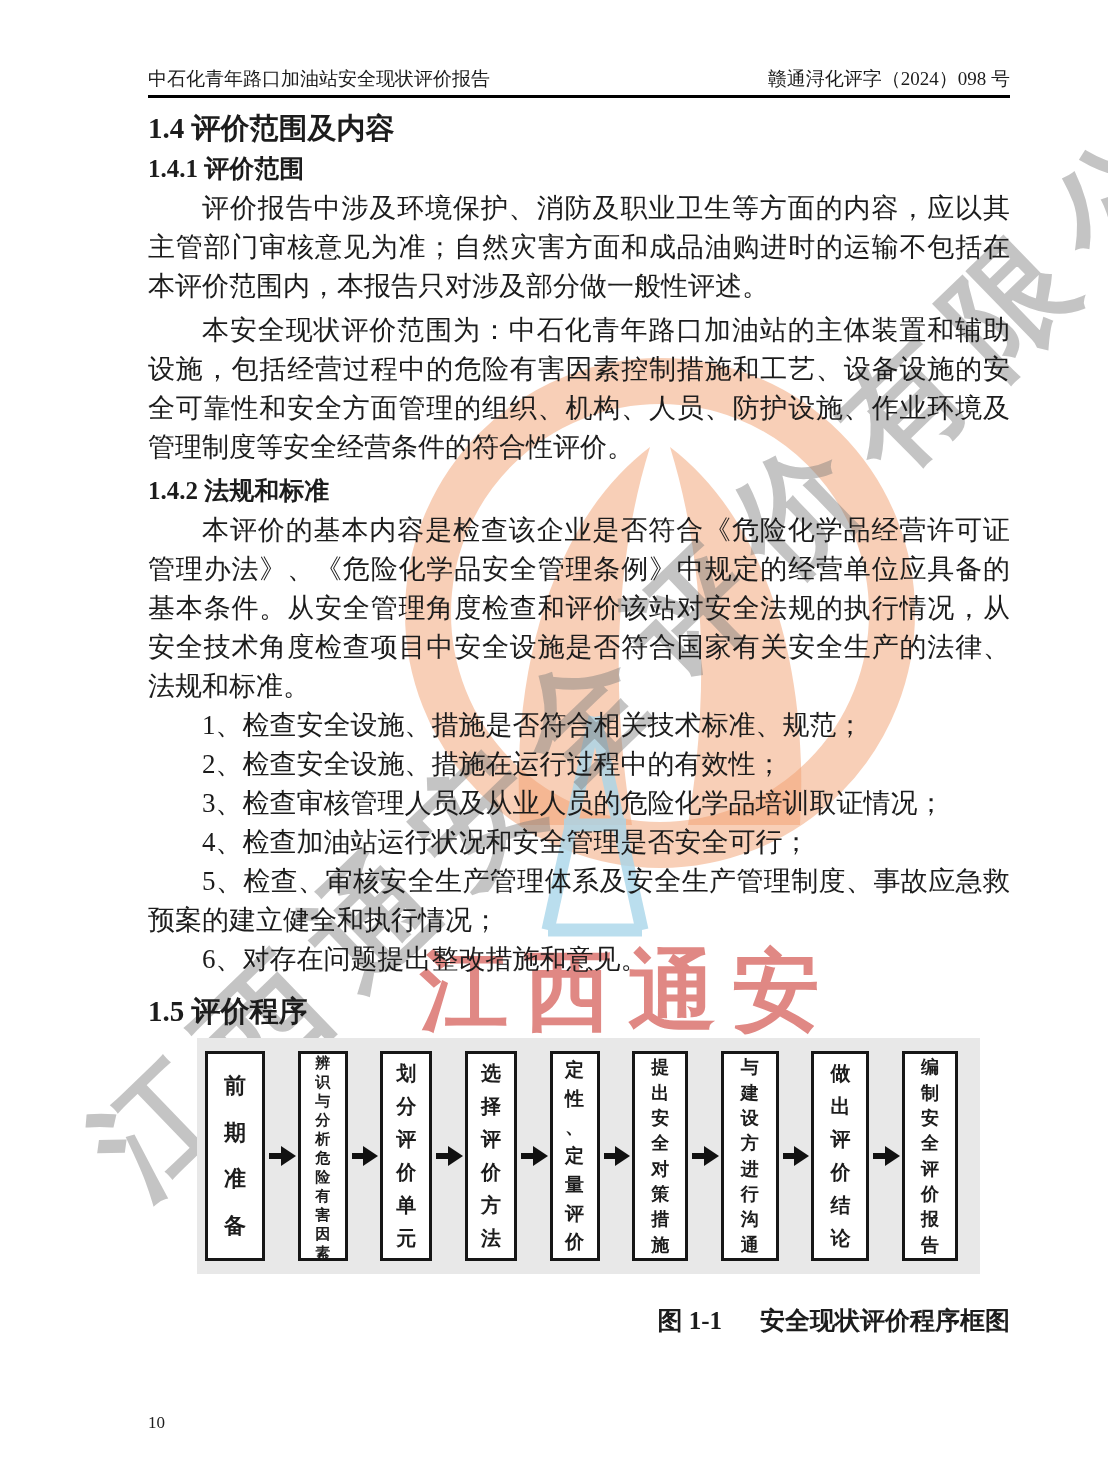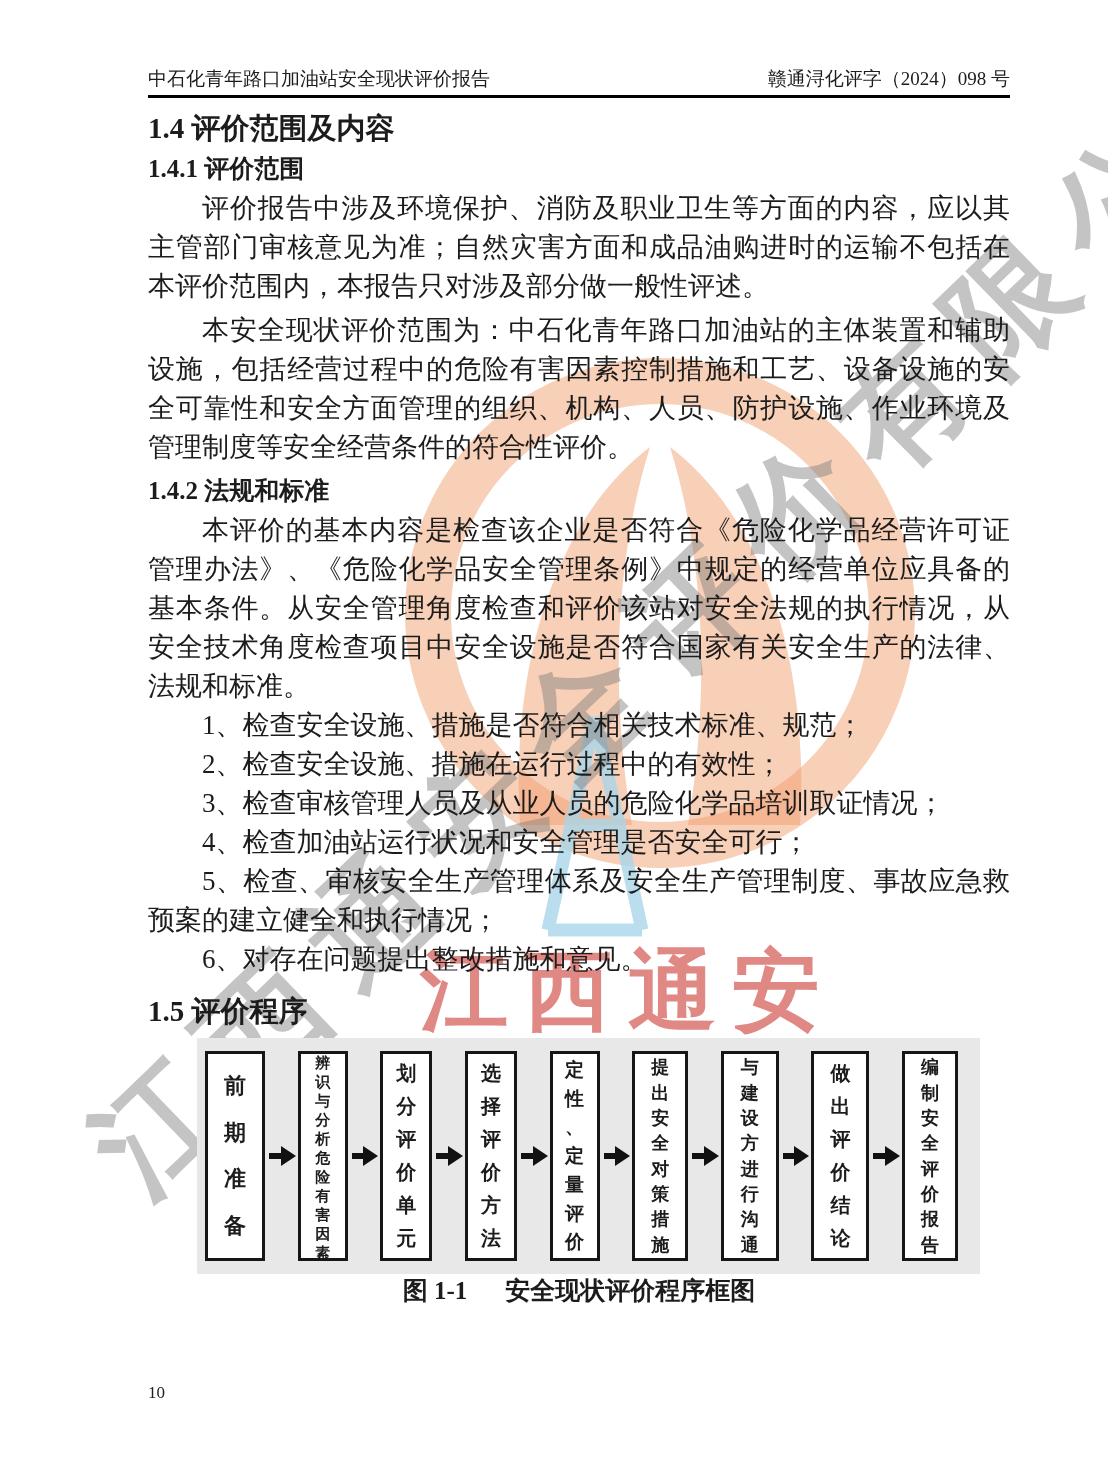--- a/index.html
+++ b/index.html
@@ -45,21 +45,21 @@
   .b6{width:56px}.b6 .vtext{font-size:18px}
   .b7{width:58px}.b7 .vtext{font-size:18px}
   .b8{width:58px}.b8 .vtext{font-size:20px}
   .b9{width:56px}.b9 .vtext{font-size:18px}
   .arrow{flex:1 1 auto;height:6px;background:#111;position:relative;
        margin:0 16px 0 4px;max-width:34px;}
   .arrow::after{content:"";position:absolute;right:-14px;top:-7px;
        border-left:15px solid #111;border-top:10px solid transparent;
        border-bottom:10px solid transparent;}
 
-  .caption{text-align:center;font-size:25px;font-weight:bold;}
+  .caption{margin-top:30px;text-align:right;font-size:25px;font-weight:bold;}
   .caption .cap-num{margin-right:38px;}
   .pagenum{margin-top:76px;text-align:left;font-size:17px;
        font-family:"Liberation Serif",serif;}
 </style>
 </head>
 <body>
 
 <div class="page">
 
   <div class="wm-layer">

